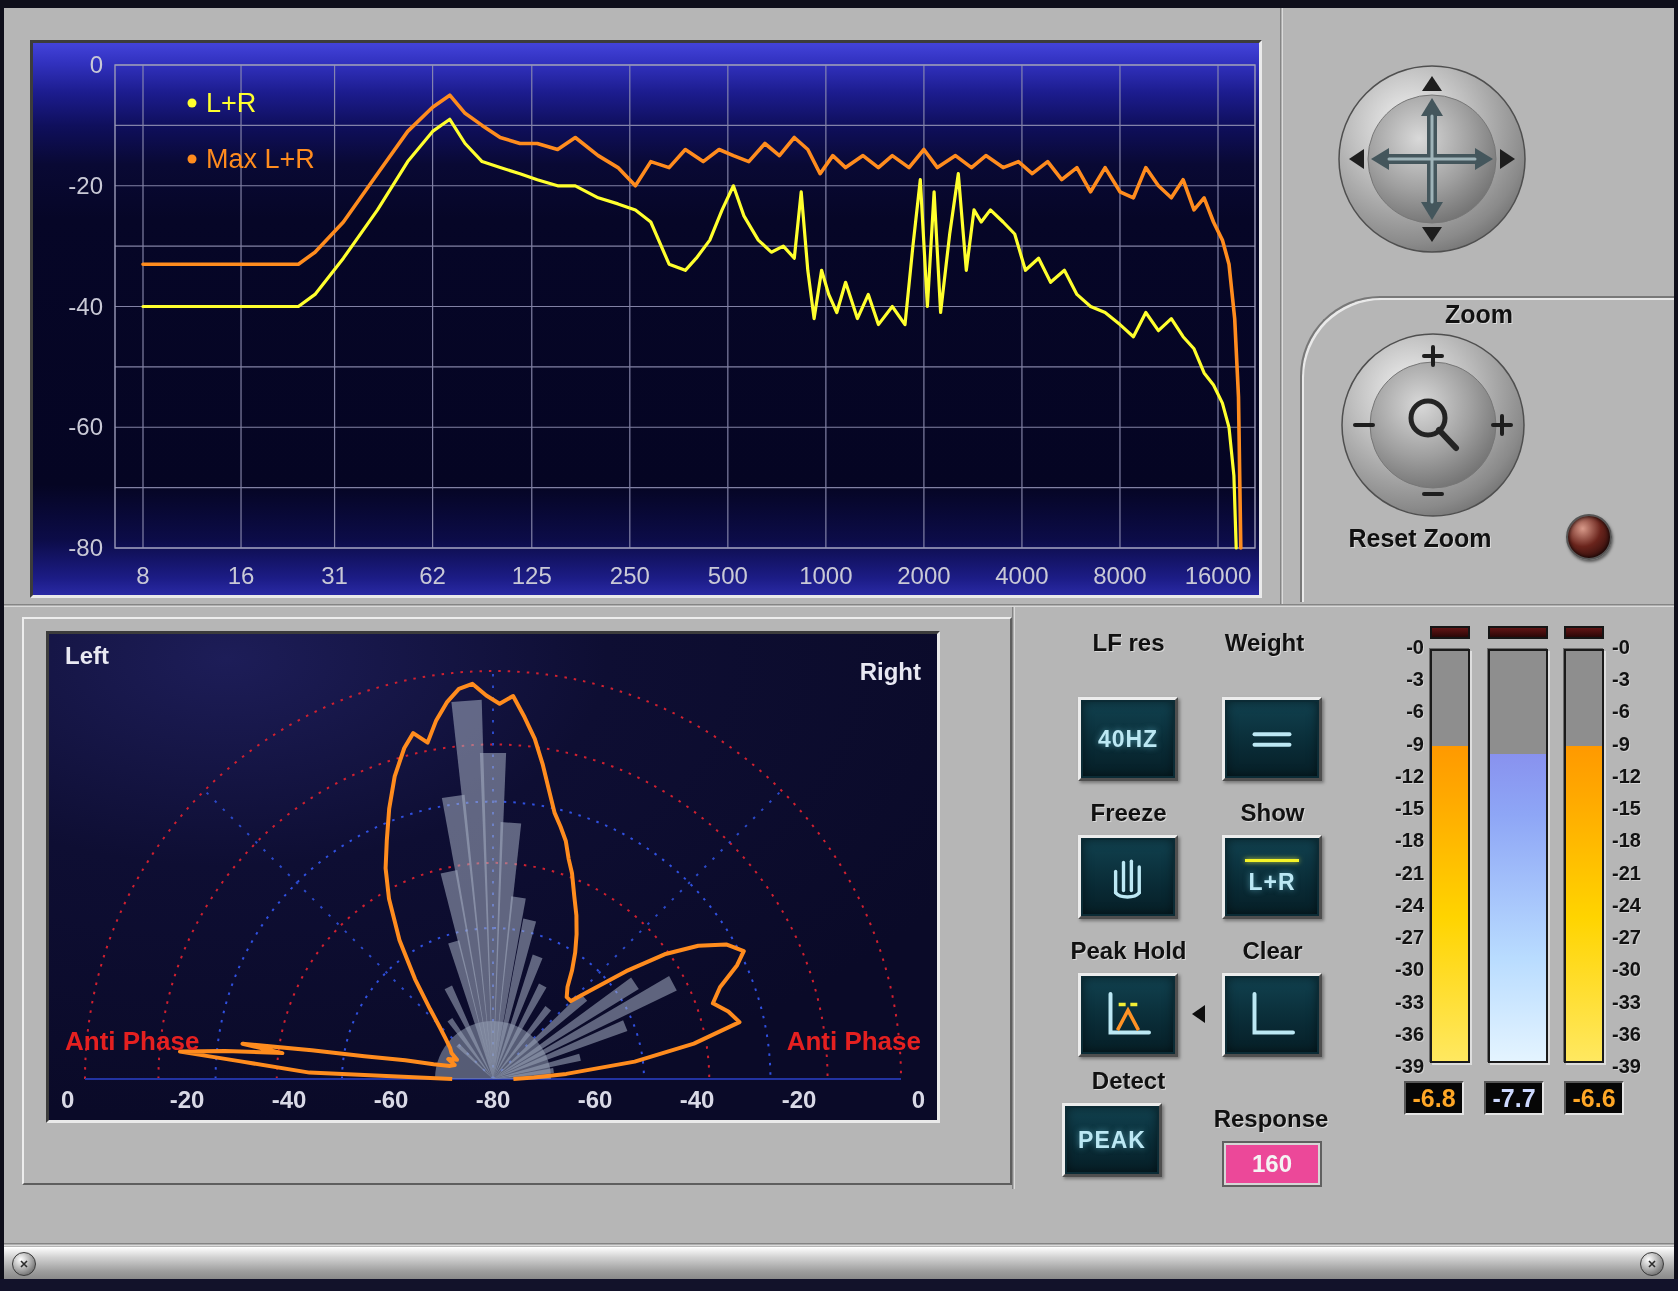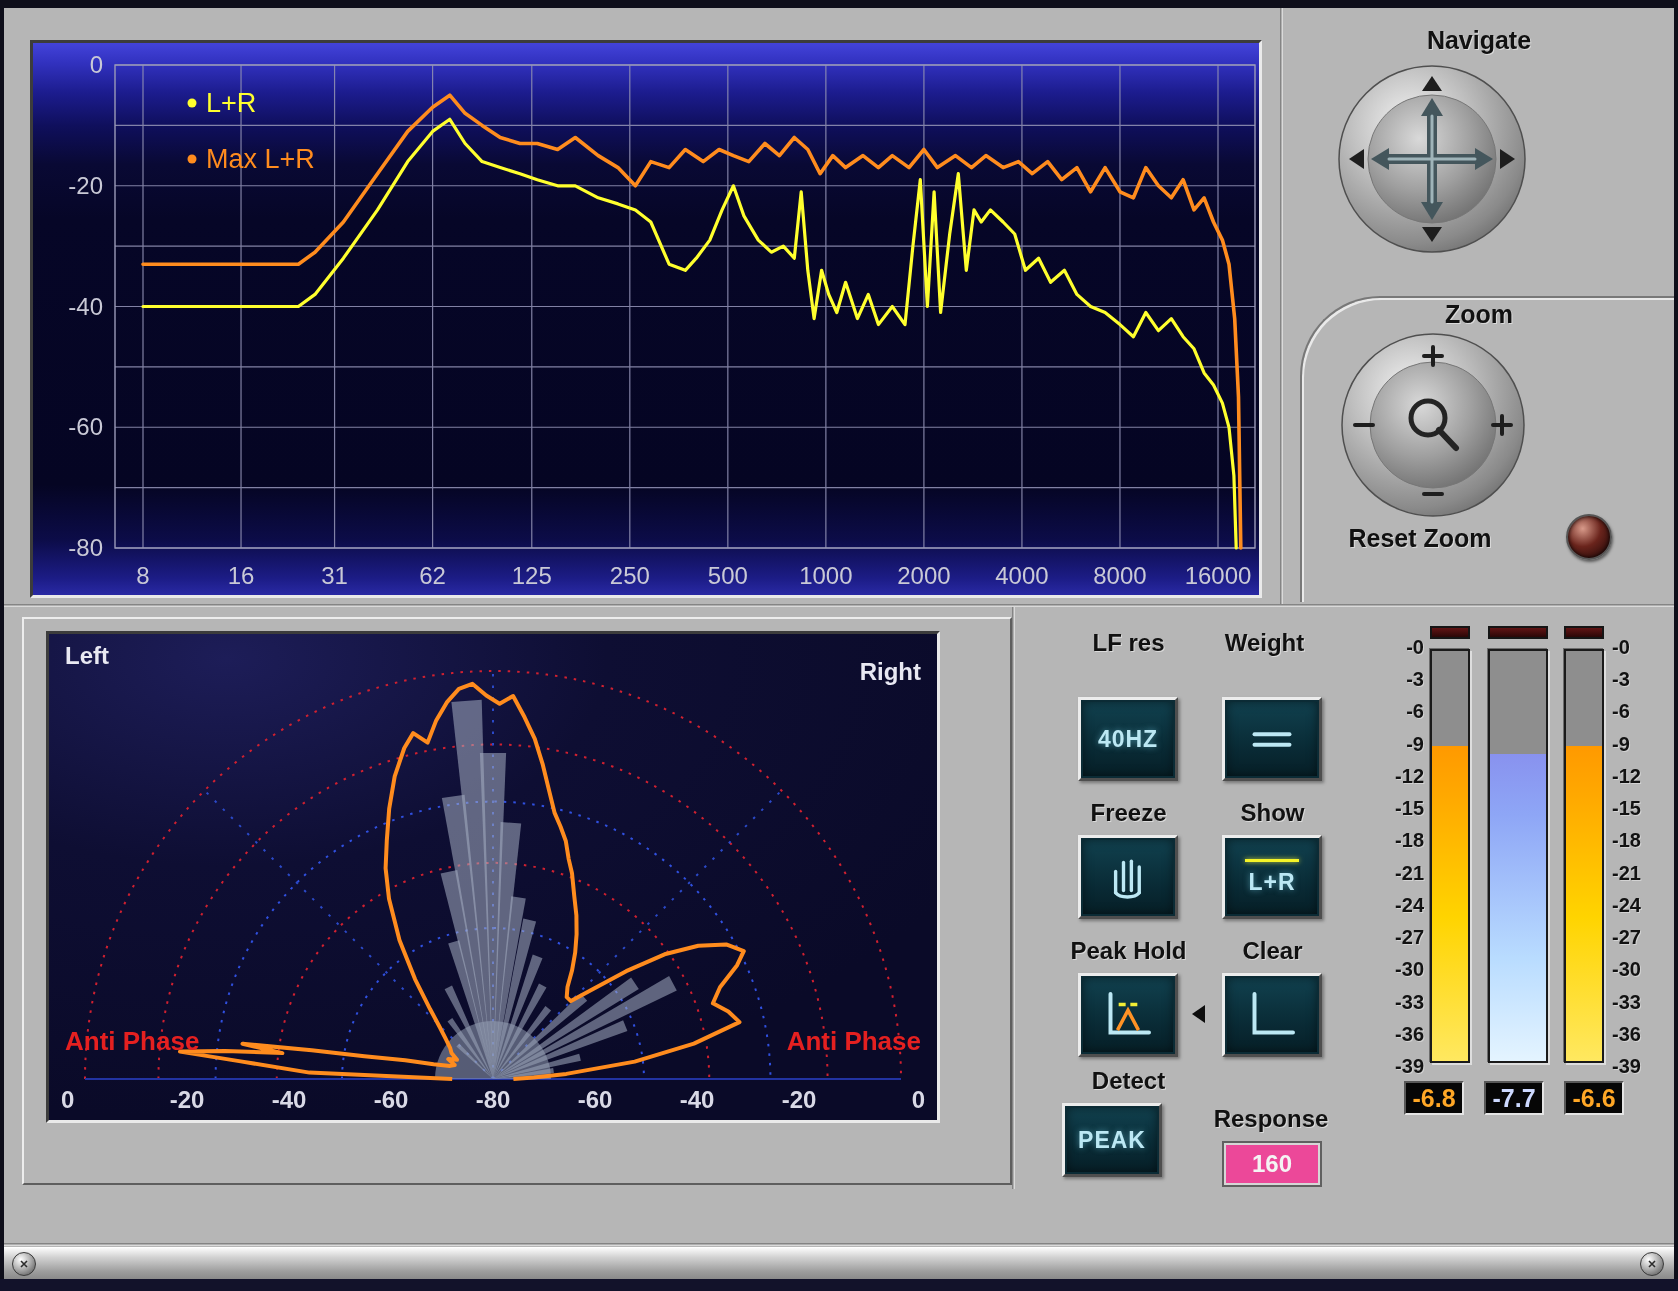--- a/index.html
+++ b/index.html
@@ -122,21 +122,20 @@
         <polyline points="110.0,221.2 167.3,221.2 208.0,221.2 239.6,221.2 265.4,221.2 282.0,209.2 310.4,179.0 344.5,130.7 374.7,88.4 399.6,64.3 416.8,52.2 432.1,70.3 449.1,82.4 467.2,94.5 487.0,100.5 504.3,100.5 524.6,106.5 542.3,94.5 565.2,112.6 585.0,124.6 602.4,142.8 617.8,118.6 636.1,124.6 652.3,106.5 670.2,118.6 686.1,106.5 700.4,112.6 715.8,118.6 731.9,100.5 746.4,112.6 761.3,94.5 774.8,106.5 787.1,130.7 799.8,112.6 812.6,124.6 830.0,112.6 845.4,124.6 859.3,112.6 876.0,124.6 890.9,106.5 904.4,124.6 922.5,112.6 938.5,124.6 952.9,112.6 970.1,124.6 985.4,118.6 999.2,130.7 1014.7,118.6 1028.7,136.7 1043.9,124.6 1057.6,148.8 1072.1,124.6 1087.0,148.8 1100.4,154.8 1112.8,124.6 1125.4,142.8 1138.3,154.8 1150.1,136.7 1161.0,166.9 1171.1,154.8 1180.5,179.0 1189.4,197.1 1196.0,221.2 1201.7,275.6 1205.5,354.1 1207.8,505.0" fill="none" stroke="#ff8c1e" stroke-width="3.6" stroke-linejoin="round" stroke-linecap="round"></polyline>
         <circle cx="159" cy="60" r="4.5" fill="#ffff2e"></circle>
         <text x="173" y="69" fill="#ffff2e" font-size="27" font-family="Liberation Sans, sans-serif">L+R</text>
         <circle cx="159" cy="116" r="4.5" fill="#ff8c1e"></circle>
         <text x="173" y="125" fill="#ff8c1e" font-size="27" font-family="Liberation Sans, sans-serif">Max L+R</text>
       </svg>
   </div>
 
   <div class="groove-v" style="left:1280px;top:8px;height:596px"></div>
 
-  <div class="ctl-label" style="left:1284px;top:26px;width:390px;font-size:25px">Navigate</div>
   <div id="nav-pad">
     <svg viewBox="0 0 190 190" width="190" height="190">
       <defs>
         <radialGradient id="gk1" cx="38%" cy="32%" r="75%">
           <stop offset="0%" stop-color="#f4f4f4"></stop>
             <stop offset="45%" stop-color="#bdbdbd"></stop>
             <stop offset="85%" stop-color="#8a8a8a"></stop>
             <stop offset="100%" stop-color="#6f6f6f"></stop>
         </radialGradient>
         <radialGradient id="gk2" cx="40%" cy="34%" r="75%">

